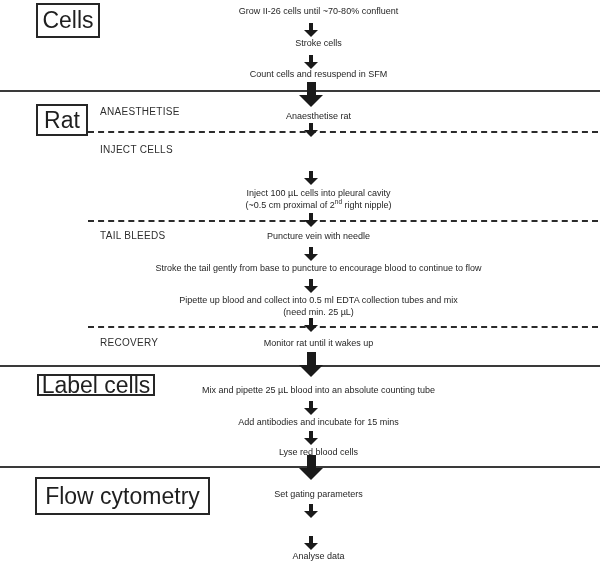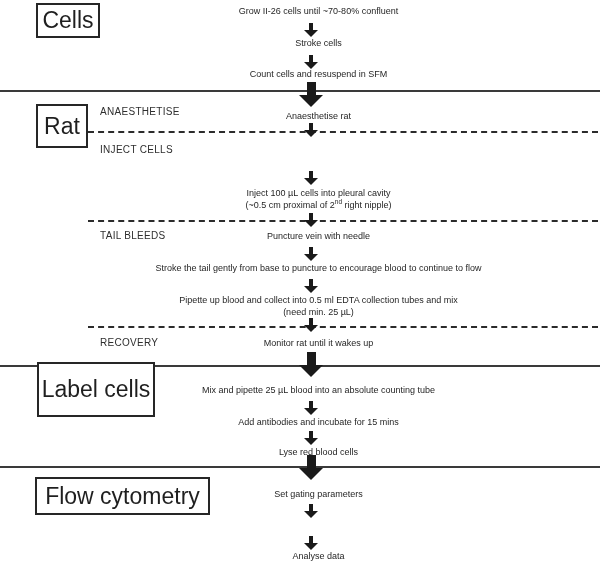--- a/index.html
+++ b/index.html
@@ -40,24 +40,24 @@
   <div class="hline" style="top:365px"></div>
   <div class="hline" style="top:466px"></div>
 
   <div class="dline" style="top:131px"></div>
   <div class="dline" style="top:220px"></div>
   <div class="dline" style="top:326px"></div>
 
   <div class="secbox" style="left:36px;top:3px;width:64px;height:35px;">
     <span>Cells</span>
   </div>
-  <div class="secbox" style="left:36px;top:104px;width:52px;height:44px;">
+  <div class="secbox" style="left:36px;top:104px;width:52px;height:32px;">
     <span>Rat</span>
   </div>
-  <div class="secbox" style="left:37px;top:362px;width:118px;height:55px;">
+  <div class="secbox" style="left:37px;top:374px;width:118px;height:22px;">
     <span>Label cells</span>
   </div>
   <div class="secbox" style="left:35px;top:477px;width:175px;height:38px;">
     <span>Flow cytometry</span>
   </div>
 
   <div class="side" style="top:106px">ANAESTHETISE</div>
   <div class="side" style="top:144px">INJECT CELLS</div>
   <div class="side" style="top:230px">TAIL BLEEDS</div>
   <div class="side" style="top:337px">RECOVERY</div>

